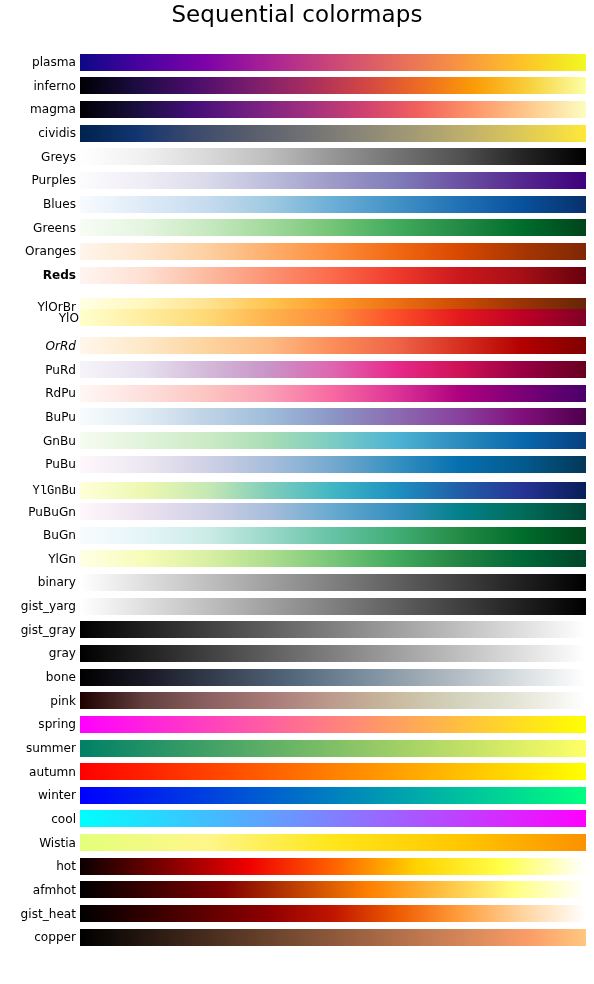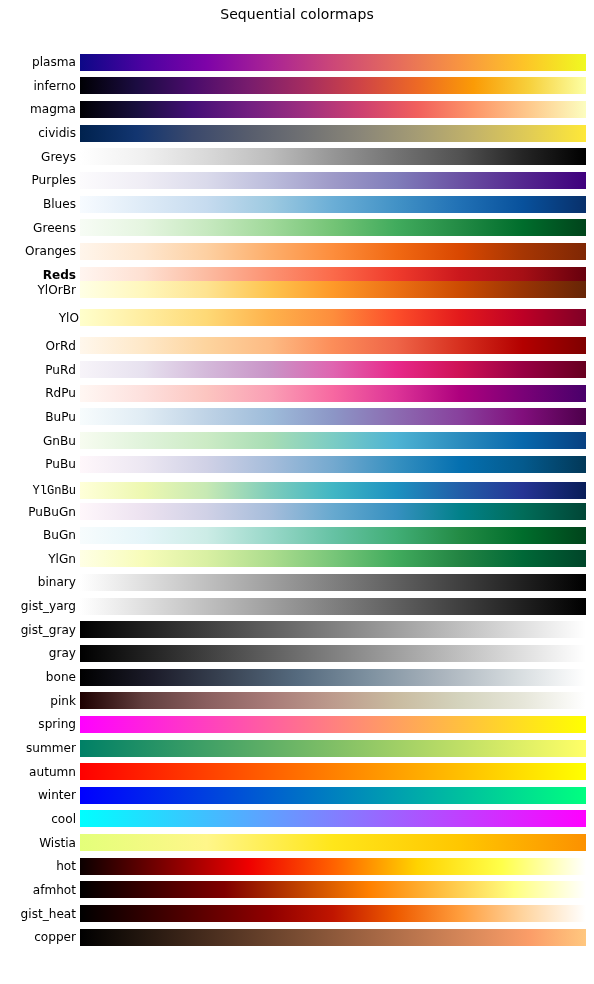--- a/index.html
+++ b/index.html
@@ -20,21 +20,21 @@
     width: 594px;
     height: 984px;
     background: #ffffff;
   }
   #figure-title {
     position: absolute;
     left: 0;
     top: 4px;
     width: 594px;
     text-align: center;
-    font-size: 14px;
+    font-size: 23px;
     line-height: 20px;
     color: #000000;
     letter-spacing: 0.1px;
   }
   #rows {
     position: absolute;
     left: 0;
     top: 0;
     width: 594px;
     height: 984px;
@@ -106,29 +106,29 @@
         <div class="cmap-bar" style="left: 80px; width: 506px; height: 17px; background-image: linear-gradient(to right, rgb(247, 252, 245) 0%, rgb(229, 245, 224) 12.5%, rgb(199, 233, 192) 25%, rgb(161, 217, 155) 37.5%, rgb(116, 196, 118) 50%, rgb(65, 171, 93) 62.5%, rgb(35, 139, 69) 75%, rgb(0, 109, 44) 87.5%, rgb(0, 68, 27) 100%);"></div>
       </div>
       <div class="cmap-row" style="top: 242.85px;">
         <div class="cmap-label">Oranges</div>
         <div class="cmap-bar" style="left: 80px; width: 506px; height: 17px; background-image: linear-gradient(to right, rgb(255, 245, 235) 0%, rgb(254, 230, 206) 12.5%, rgb(253, 208, 162) 25%, rgb(253, 174, 107) 37.5%, rgb(253, 141, 60) 50%, rgb(241, 105, 19) 62.5%, rgb(217, 72, 1) 75%, rgb(166, 54, 3) 87.5%, rgb(127, 39, 4) 100%);"></div>
       </div>
       <div class="cmap-row" style="top: 266.5px; font-weight: bold;">
         <div class="cmap-label">Reds</div>
         <div class="cmap-bar" style="left: 80px; width: 506px; height: 17px; background-image: linear-gradient(to right, rgb(255, 245, 240) 0%, rgb(254, 224, 210) 12.5%, rgb(252, 187, 161) 25%, rgb(252, 146, 114) 37.5%, rgb(251, 106, 74) 50%, rgb(239, 59, 44) 62.5%, rgb(203, 24, 29) 75%, rgb(165, 15, 21) 87.5%, rgb(103, 0, 13) 100%);"></div>
       </div>
-      <div class="cmap-row" style="top: 281px;">
+      <div class="cmap-row" style="top: 298px;">
         <div class="cmap-label">YlOrBr</div>
         <div class="cmap-bar" style="left: 80px; width: 506px; height: 17px; background-image: linear-gradient(to right, rgb(255, 255, 229) 0%, rgb(255, 247, 188) 12.5%, rgb(254, 227, 145) 25%, rgb(254, 196, 79) 37.5%, rgb(254, 153, 41) 50%, rgb(236, 112, 20) 62.5%, rgb(204, 76, 2) 75%, rgb(153, 52, 4) 87.5%, rgb(102, 37, 6) 100%);"></div>
       </div>
       <div class="cmap-row" style="top: 309px; padding-left: 24px;">
         <div class="cmap-label">YlOrRd</div>
         <div class="cmap-bar" style="left: 80px; width: 506px; height: 17px; background-image: linear-gradient(to right, rgb(255, 255, 204) 0%, rgb(255, 237, 160) 12.5%, rgb(254, 217, 118) 25%, rgb(254, 178, 76) 37.5%, rgb(253, 141, 60) 50%, rgb(252, 78, 42) 62.5%, rgb(227, 26, 28) 75%, rgb(189, 0, 38) 87.5%, rgb(128, 0, 38) 100%);"></div>
       </div>
-      <div class="cmap-row" style="top: 337.45px;">
+      <div class="cmap-row" style="top: 337.45px; font-style: italic;">
         <div class="cmap-label">OrRd</div>
         <div class="cmap-bar" style="left: 80px; width: 506px; height: 17px; background-image: linear-gradient(to right, rgb(255, 247, 236) 0%, rgb(254, 232, 200) 12.5%, rgb(253, 212, 158) 25%, rgb(253, 187, 132) 37.5%, rgb(252, 141, 89) 50%, rgb(239, 101, 72) 62.5%, rgb(215, 48, 31) 75%, rgb(179, 0, 0) 87.5%, rgb(127, 0, 0) 100%);"></div>
       </div>
       <div class="cmap-row" style="top: 361.1px;">
         <div class="cmap-label">PuRd</div>
         <div class="cmap-bar" style="left: 80px; width: 506px; height: 17px; background-image: linear-gradient(to right, rgb(247, 244, 249) 0%, rgb(231, 225, 239) 12.5%, rgb(212, 185, 218) 25%, rgb(201, 148, 199) 37.5%, rgb(223, 101, 176) 50%, rgb(231, 41, 138) 62.5%, rgb(206, 18, 86) 75%, rgb(152, 0, 67) 87.5%, rgb(103, 0, 31) 100%);"></div>
       </div>
       <div class="cmap-row" style="top: 384.75px;">
         <div class="cmap-label">RdPu</div>
         <div class="cmap-bar" style="left: 80px; width: 506px; height: 17px; background-image: linear-gradient(to right, rgb(255, 247, 243) 0%, rgb(253, 224, 221) 12.5%, rgb(252, 197, 192) 25%, rgb(250, 159, 181) 37.5%, rgb(247, 104, 161) 50%, rgb(221, 52, 151) 62.5%, rgb(174, 1, 126) 75%, rgb(122, 1, 119) 87.5%, rgb(73, 0, 106) 100%);"></div>

